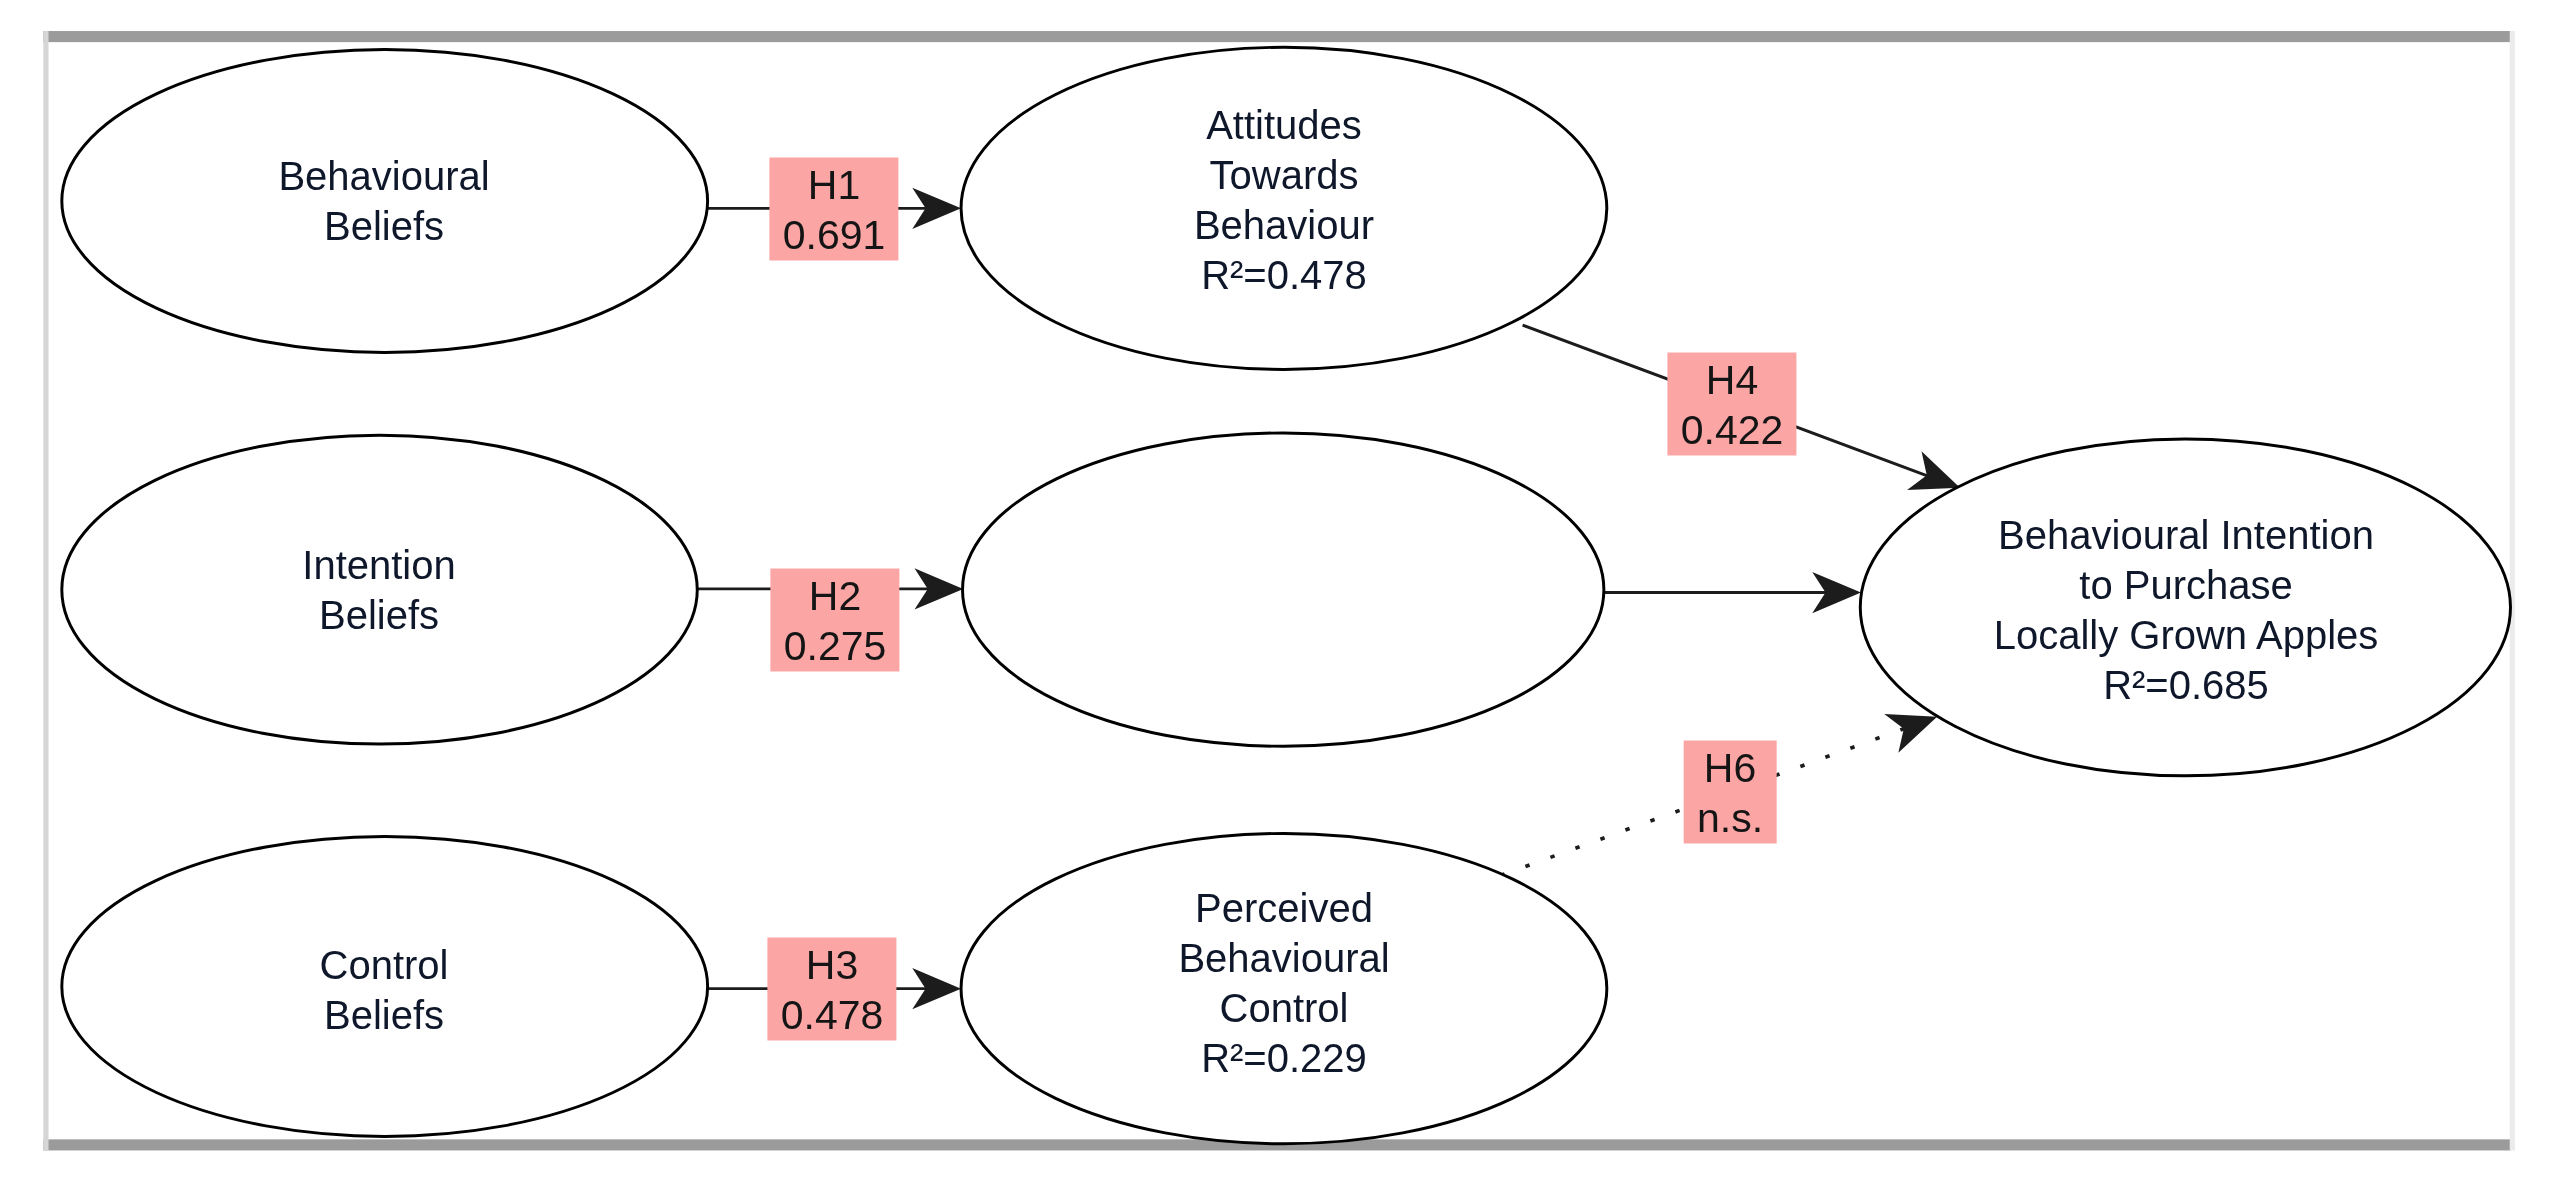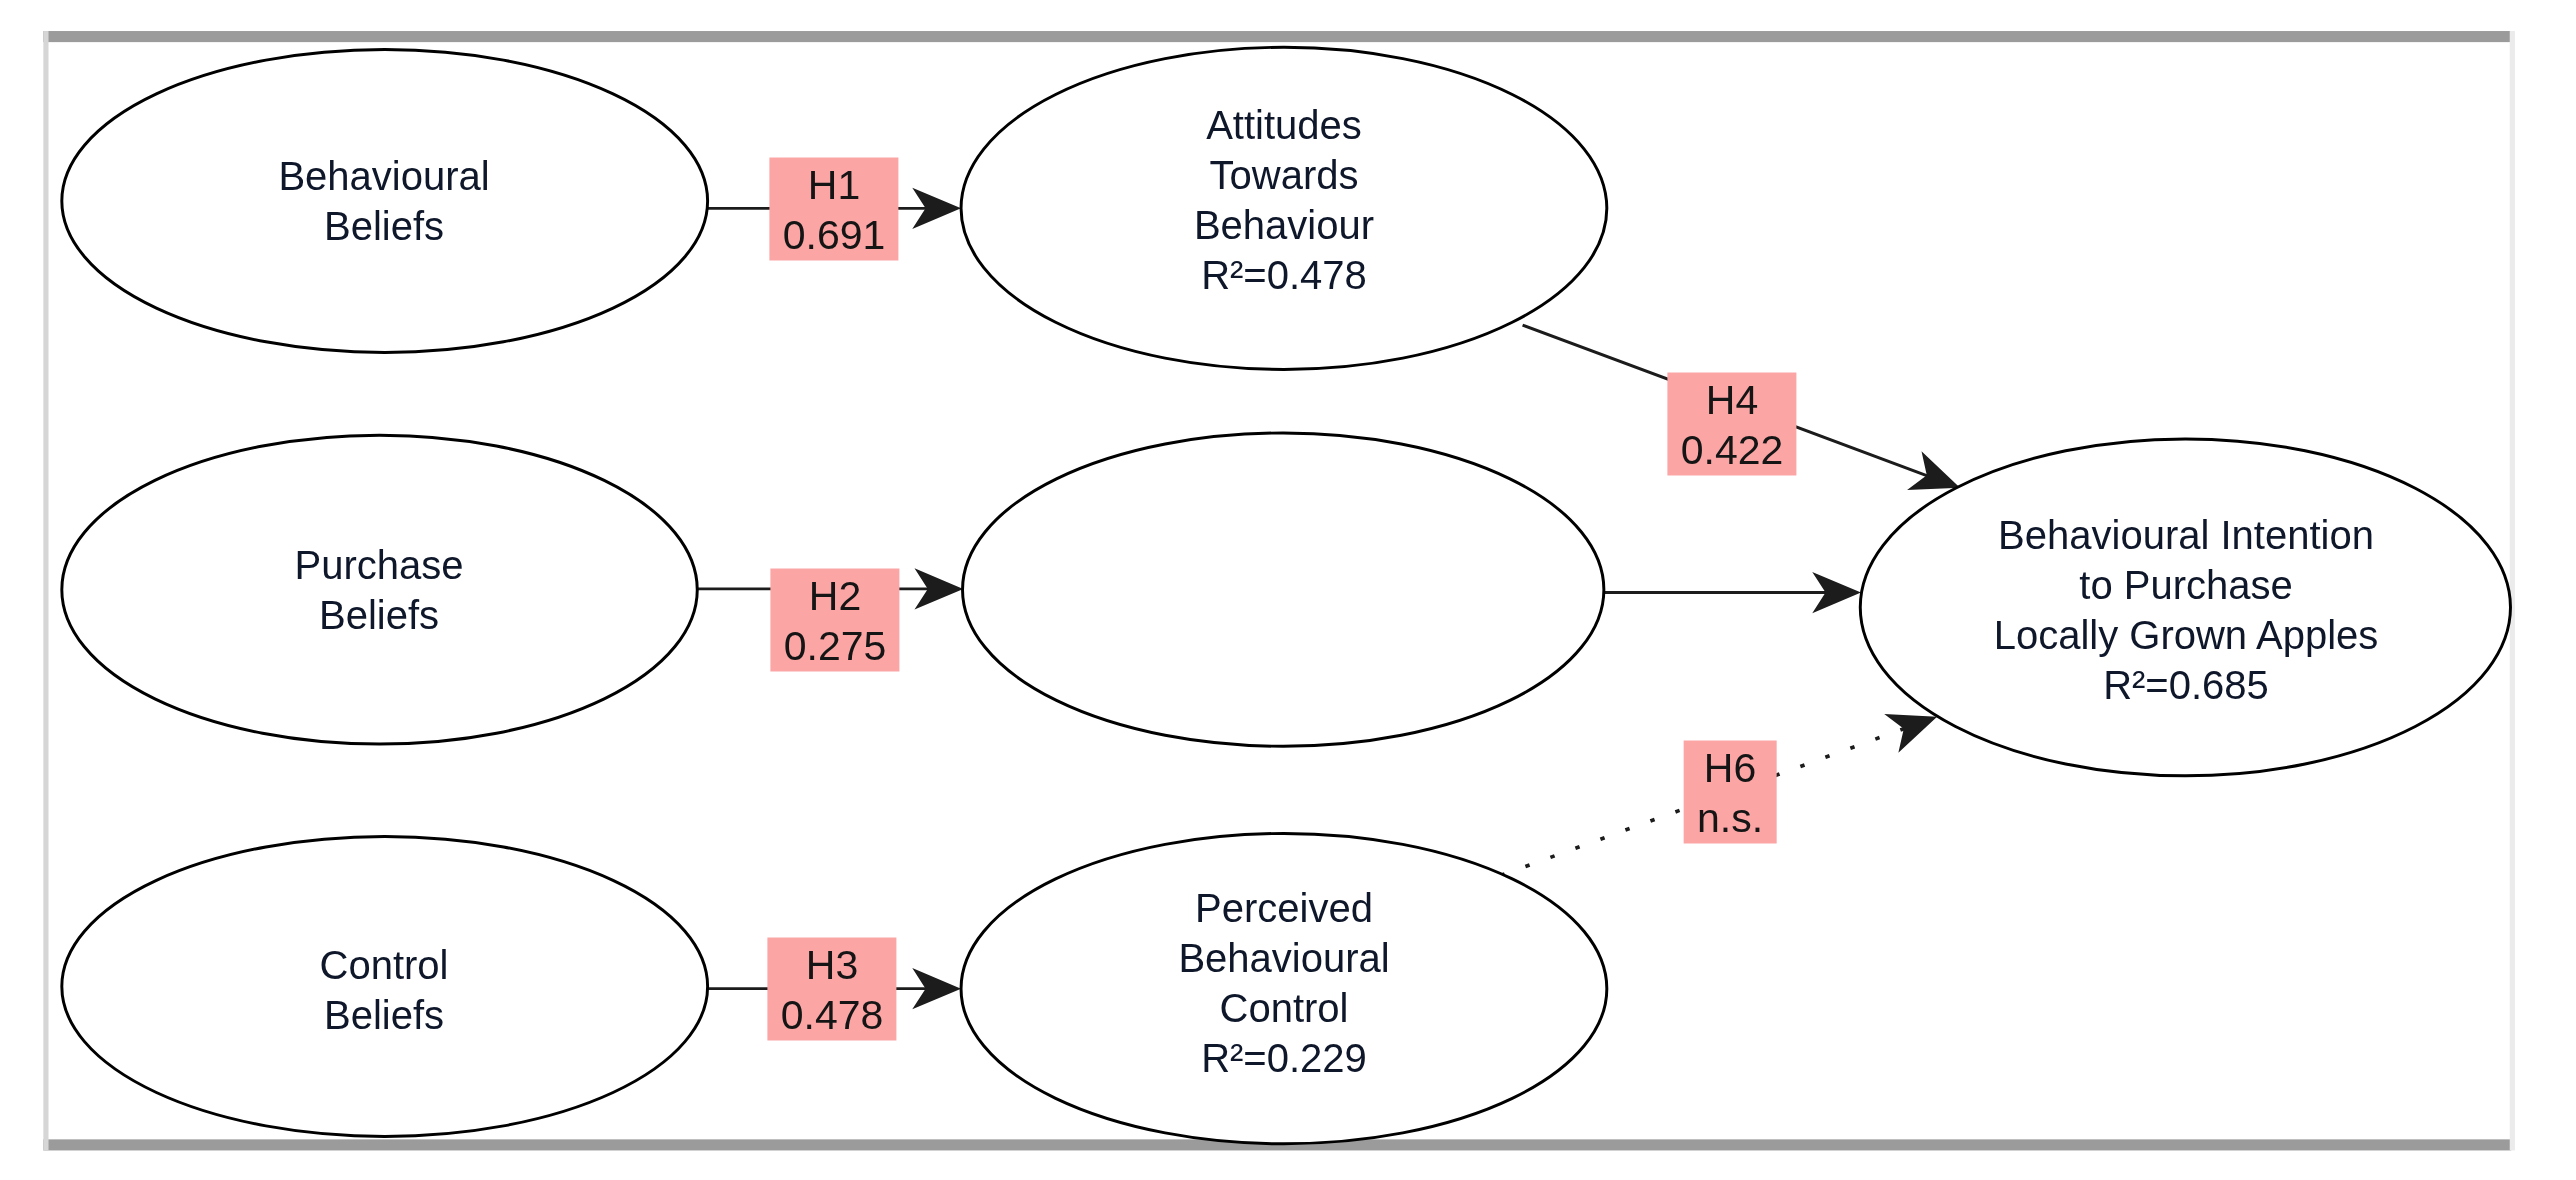--- a/index.html
+++ b/index.html
@@ -83,21 +83,21 @@
     <ellipse cx="1737" cy="1338" rx="437" ry="210" fill="#ffffff" stroke="#000000" stroke-width="4"></ellipse>
     <ellipse cx="2957" cy="822" rx="440" ry="228" fill="#ffffff" stroke="#000000" stroke-width="4"></ellipse>
   </svg>
 
   <div class="node-label" style="left:384px; top:201px">Behavioural
 Beliefs</div>
   <div class="node-label" style="left:1284px; top:200px">Attitudes
 Towards
 Behaviour
 R²=0.478</div>
-  <div class="node-label" style="left:379px; top:590px">Purchase
+  <div class="node-label" style="left:379px; top:590px">Intention
 Beliefs</div>
   <div class="node-label" style="left:384px; top:990px">Control
 Beliefs</div>
   <div class="node-label" style="left:1284px; top:983px">Perceived
 Behavioural
 Control
 R²=0.229</div>
   <div class="node-label" style="left:2186px; top:610px">Behavioural Intention
 to Purchase
 Locally Grown Apples
@@ -108,21 +108,21 @@
     <span>0.691</span>
   </div>
   <div class="edge-label" style="left:835px; top:620px">
     <span>H2</span>
     <span>0.275</span>
   </div>
   <div class="edge-label" style="left:832px; top:989px">
     <span>H3</span>
     <span>0.478</span>
   </div>
-  <div class="edge-label" style="left:1732px; top:424px">
+  <div class="edge-label" style="left:1732px; top:404px">
     <span>H4</span>
     <span>0.422</span>
   </div>
   <div class="edge-label" style="left:1730px; top:792px">
     <span>H6</span>
     <span>n.s.</span>
   </div>
 
 </div>
 

